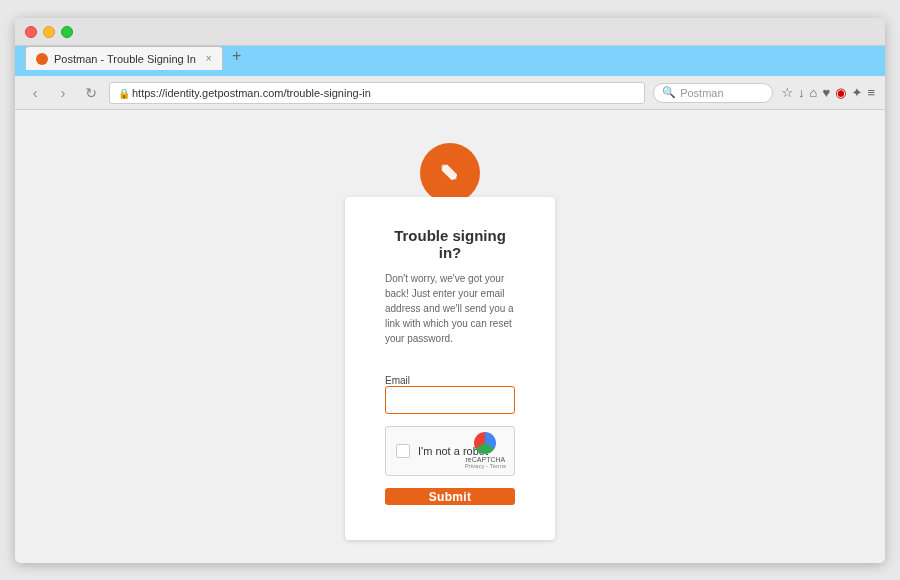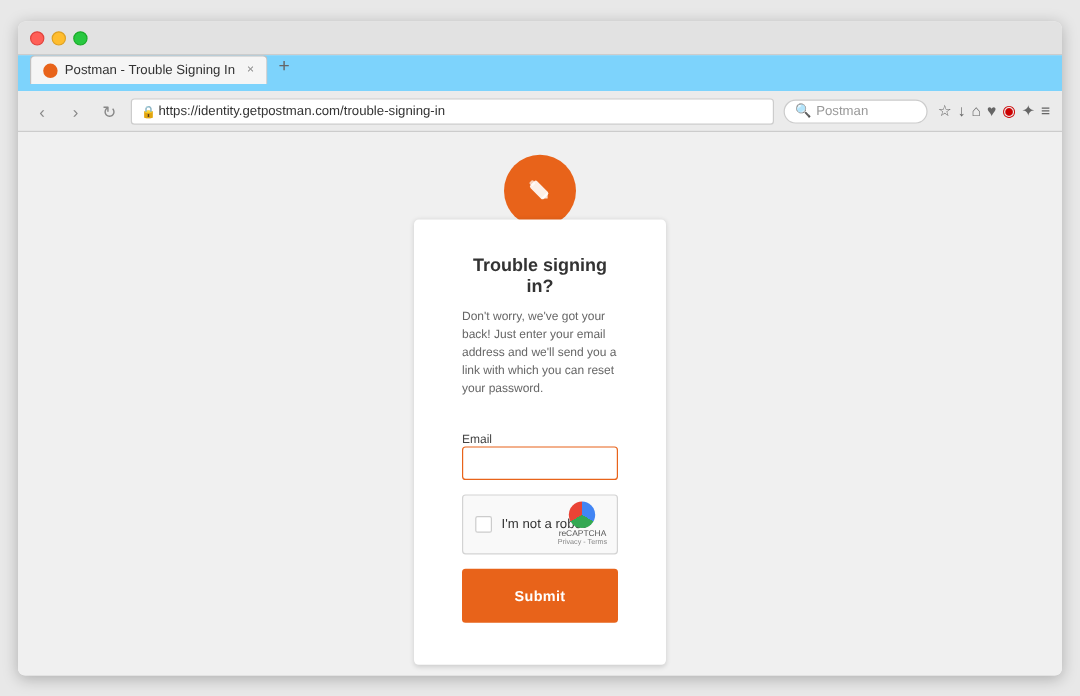--- a/index.html
+++ b/index.html
@@ -283,21 +283,21 @@
     }
 
     .captcha-links {
       font-size: 6px;
       color: #888;
       text-align: center;
     }
 
     .submit-btn {
       width: 100%;
-      height: 45px;
+      height: 17px;
       background: #e8631a;
       border: none;
       border-radius: 3px;
       color: white;
       font-size: 12px;
       font-weight: 600;
       cursor: pointer;
       letter-spacing: 0.3px;
     }
   </style>

